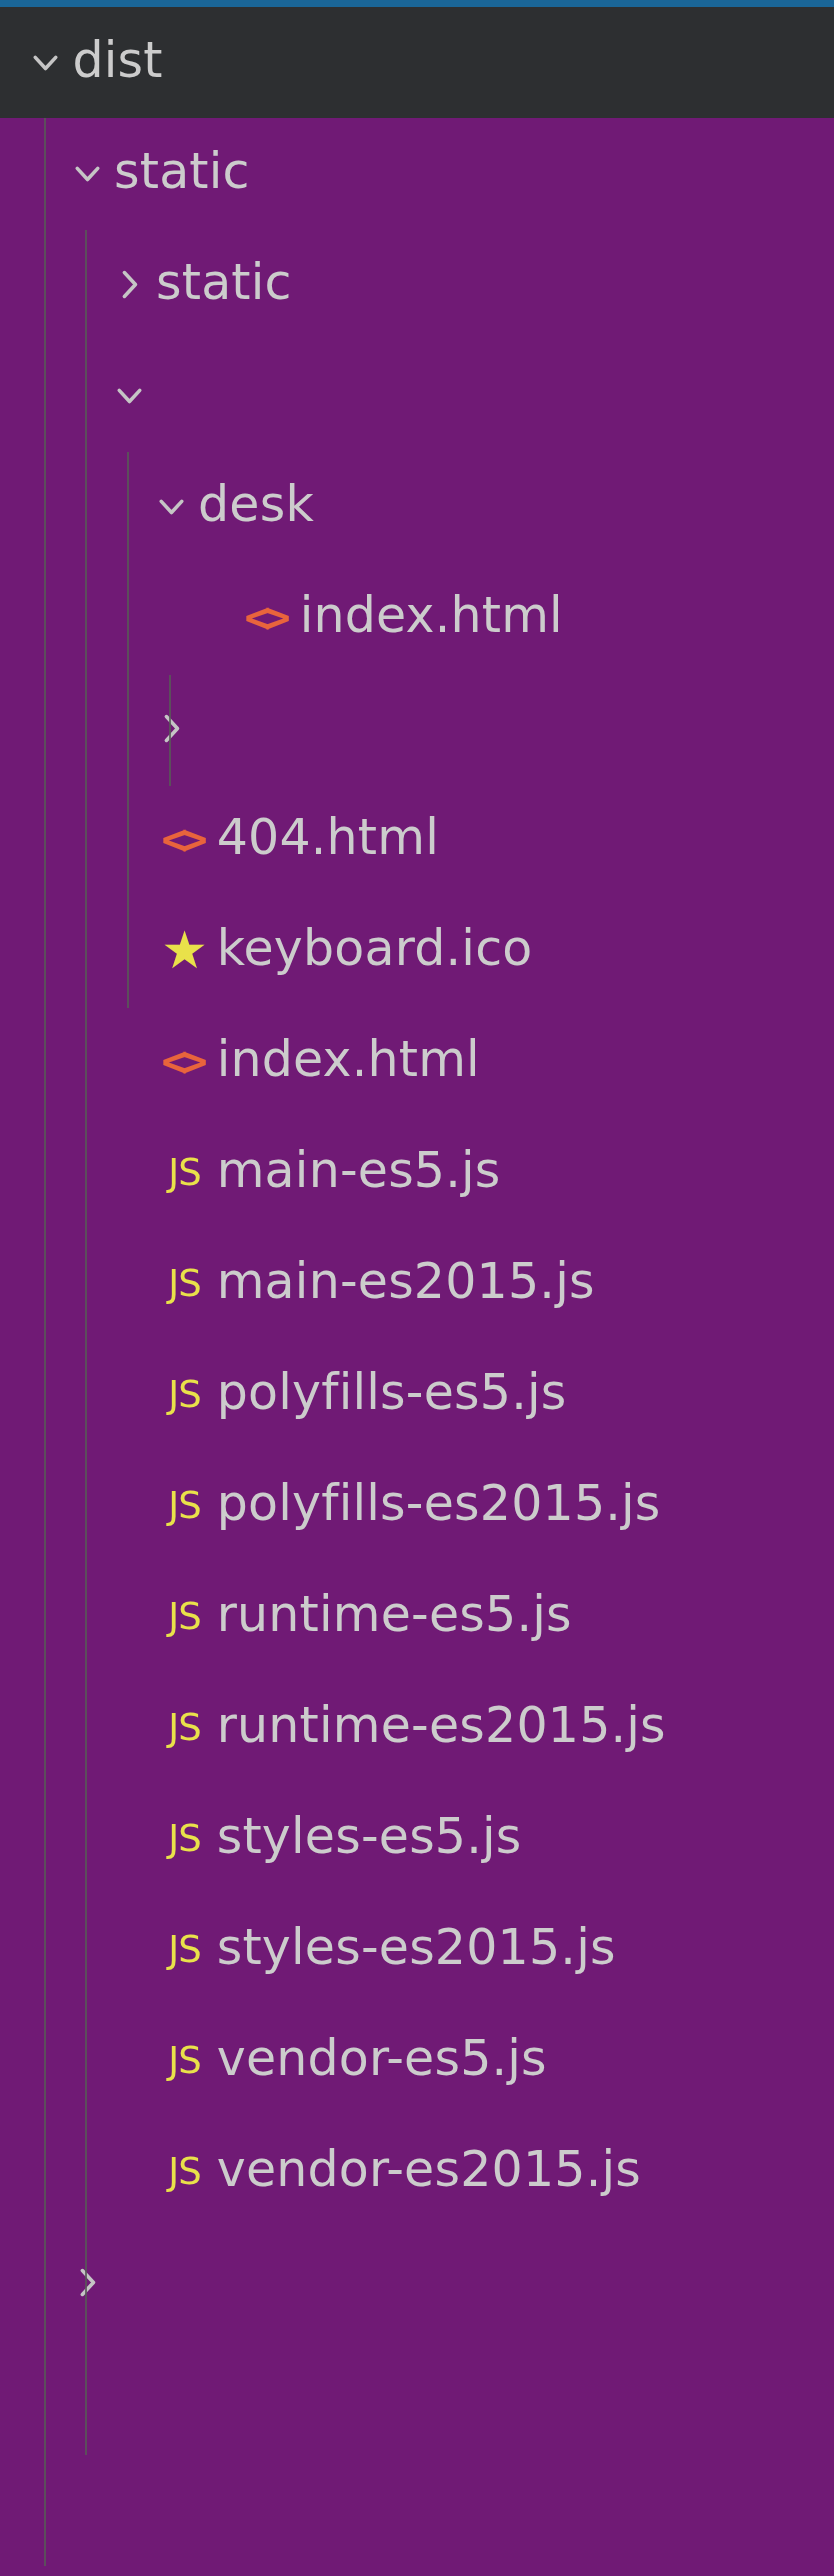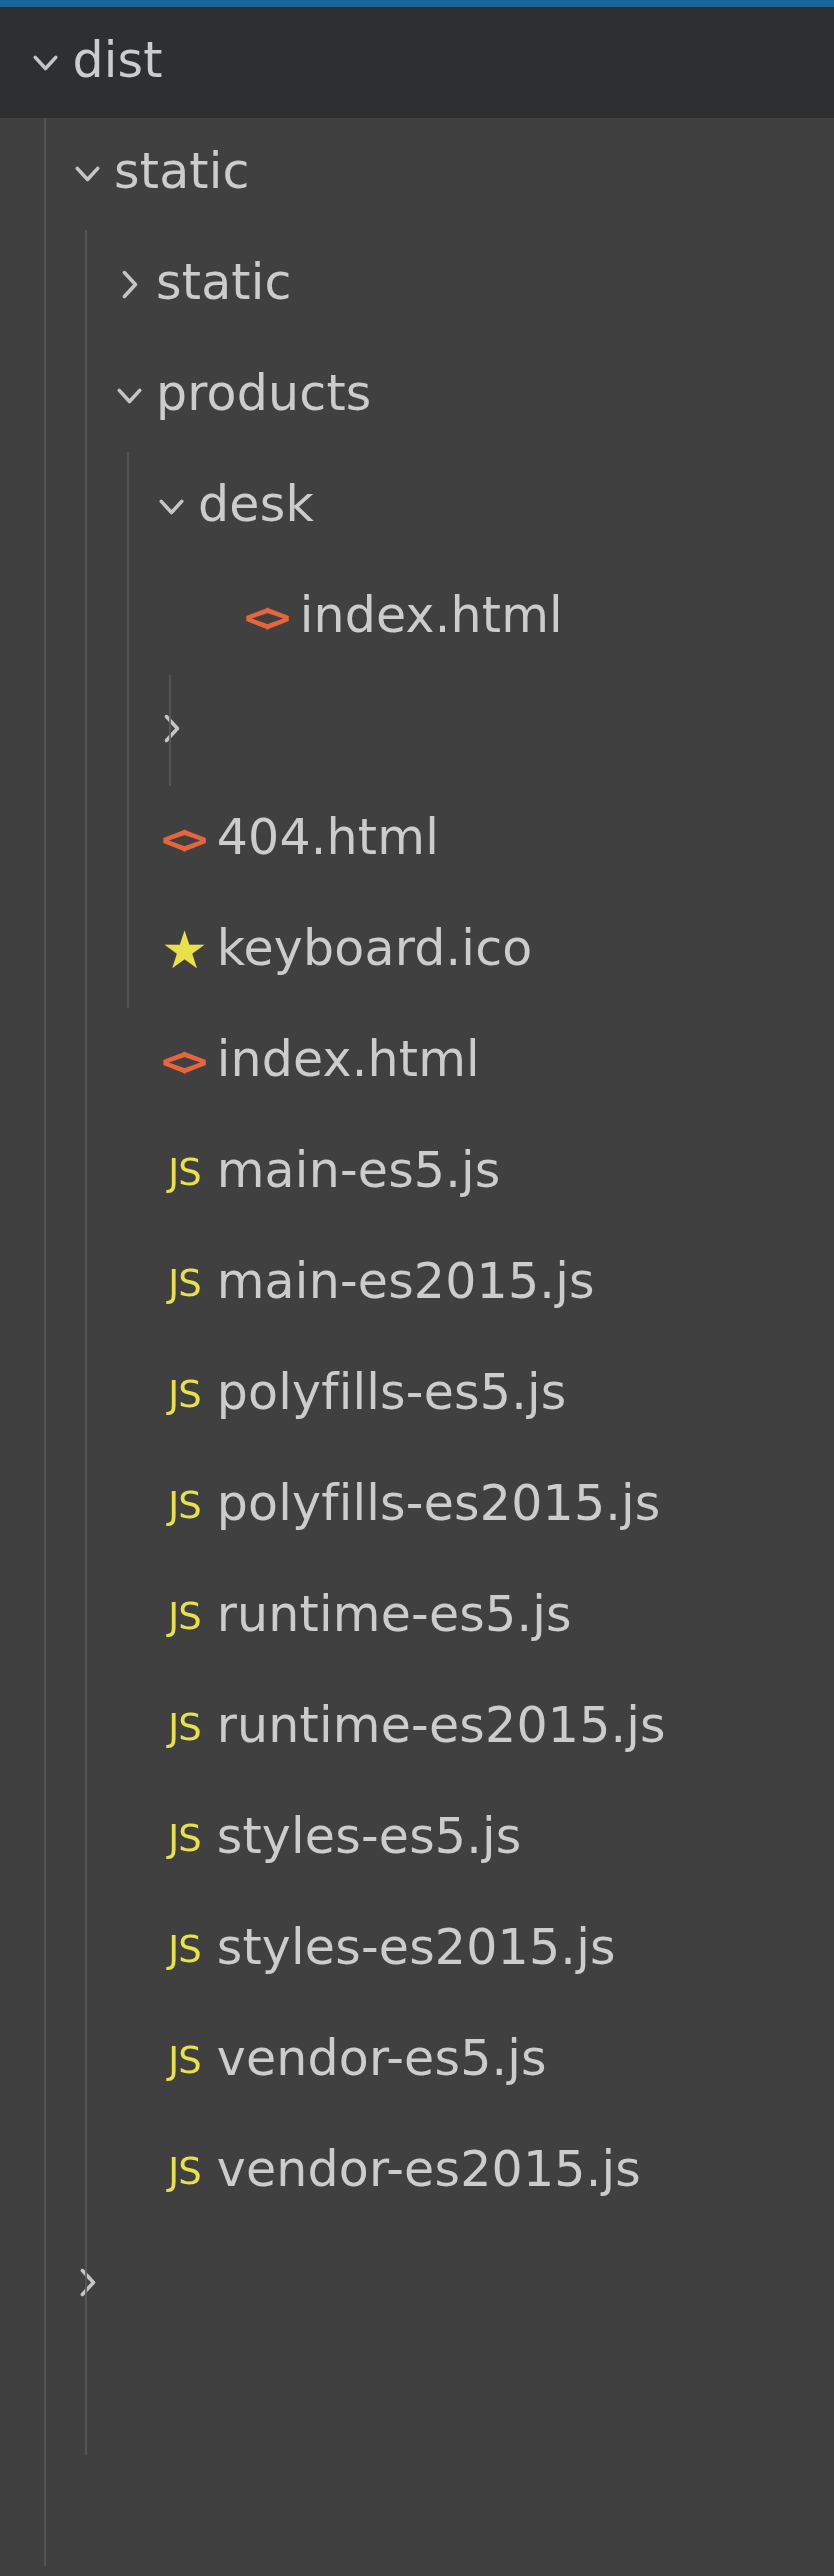--- a/index.html
+++ b/index.html
@@ -12,21 +12,21 @@
     width: 835px;
     height: 2576px;
     overflow: hidden;
     font-family: "DejaVu Sans", "Liberation Sans", sans-serif;
   }
 
   #explorer {
     position: relative;
     width: 835px;
     height: 2576px;
-    background: #404040;
+    background: #701a75;
     box-sizing: border-box;
     overflow: hidden;
   }
 
   
   .focus-border {
     position: absolute;
     top: 0; left: 0;
     width: 835px;
     height: 6.5px;
@@ -170,21 +170,20 @@
         </span>
         <span class="label">static</span>
       </div>
       <div class="row">
         <span style="flex:0 0 102px;width:102px;"></span>
         <span class="twisty">
           <svg width="41" height="41" viewBox="0 0 24 24" fill="none" stroke="#c5c5c5" stroke-width="2.1" stroke-linecap="round" stroke-linejoin="round">
             <polyline points="6 9 12 15.5 18 9"></polyline>
           </svg>
         </span>
-        <span class="label">products</span>
       </div>
       <div class="row">
         <span style="flex:0 0 144px;width:144px;"></span>
         <span class="twisty">
           <svg width="41" height="41" viewBox="0 0 24 24" fill="none" stroke="#c5c5c5" stroke-width="2.1" stroke-linecap="round" stroke-linejoin="round">
             <polyline points="6 9 12 15.5 18 9"></polyline>
           </svg>
         </span>
         <span class="label">desk</span>
       </div>

